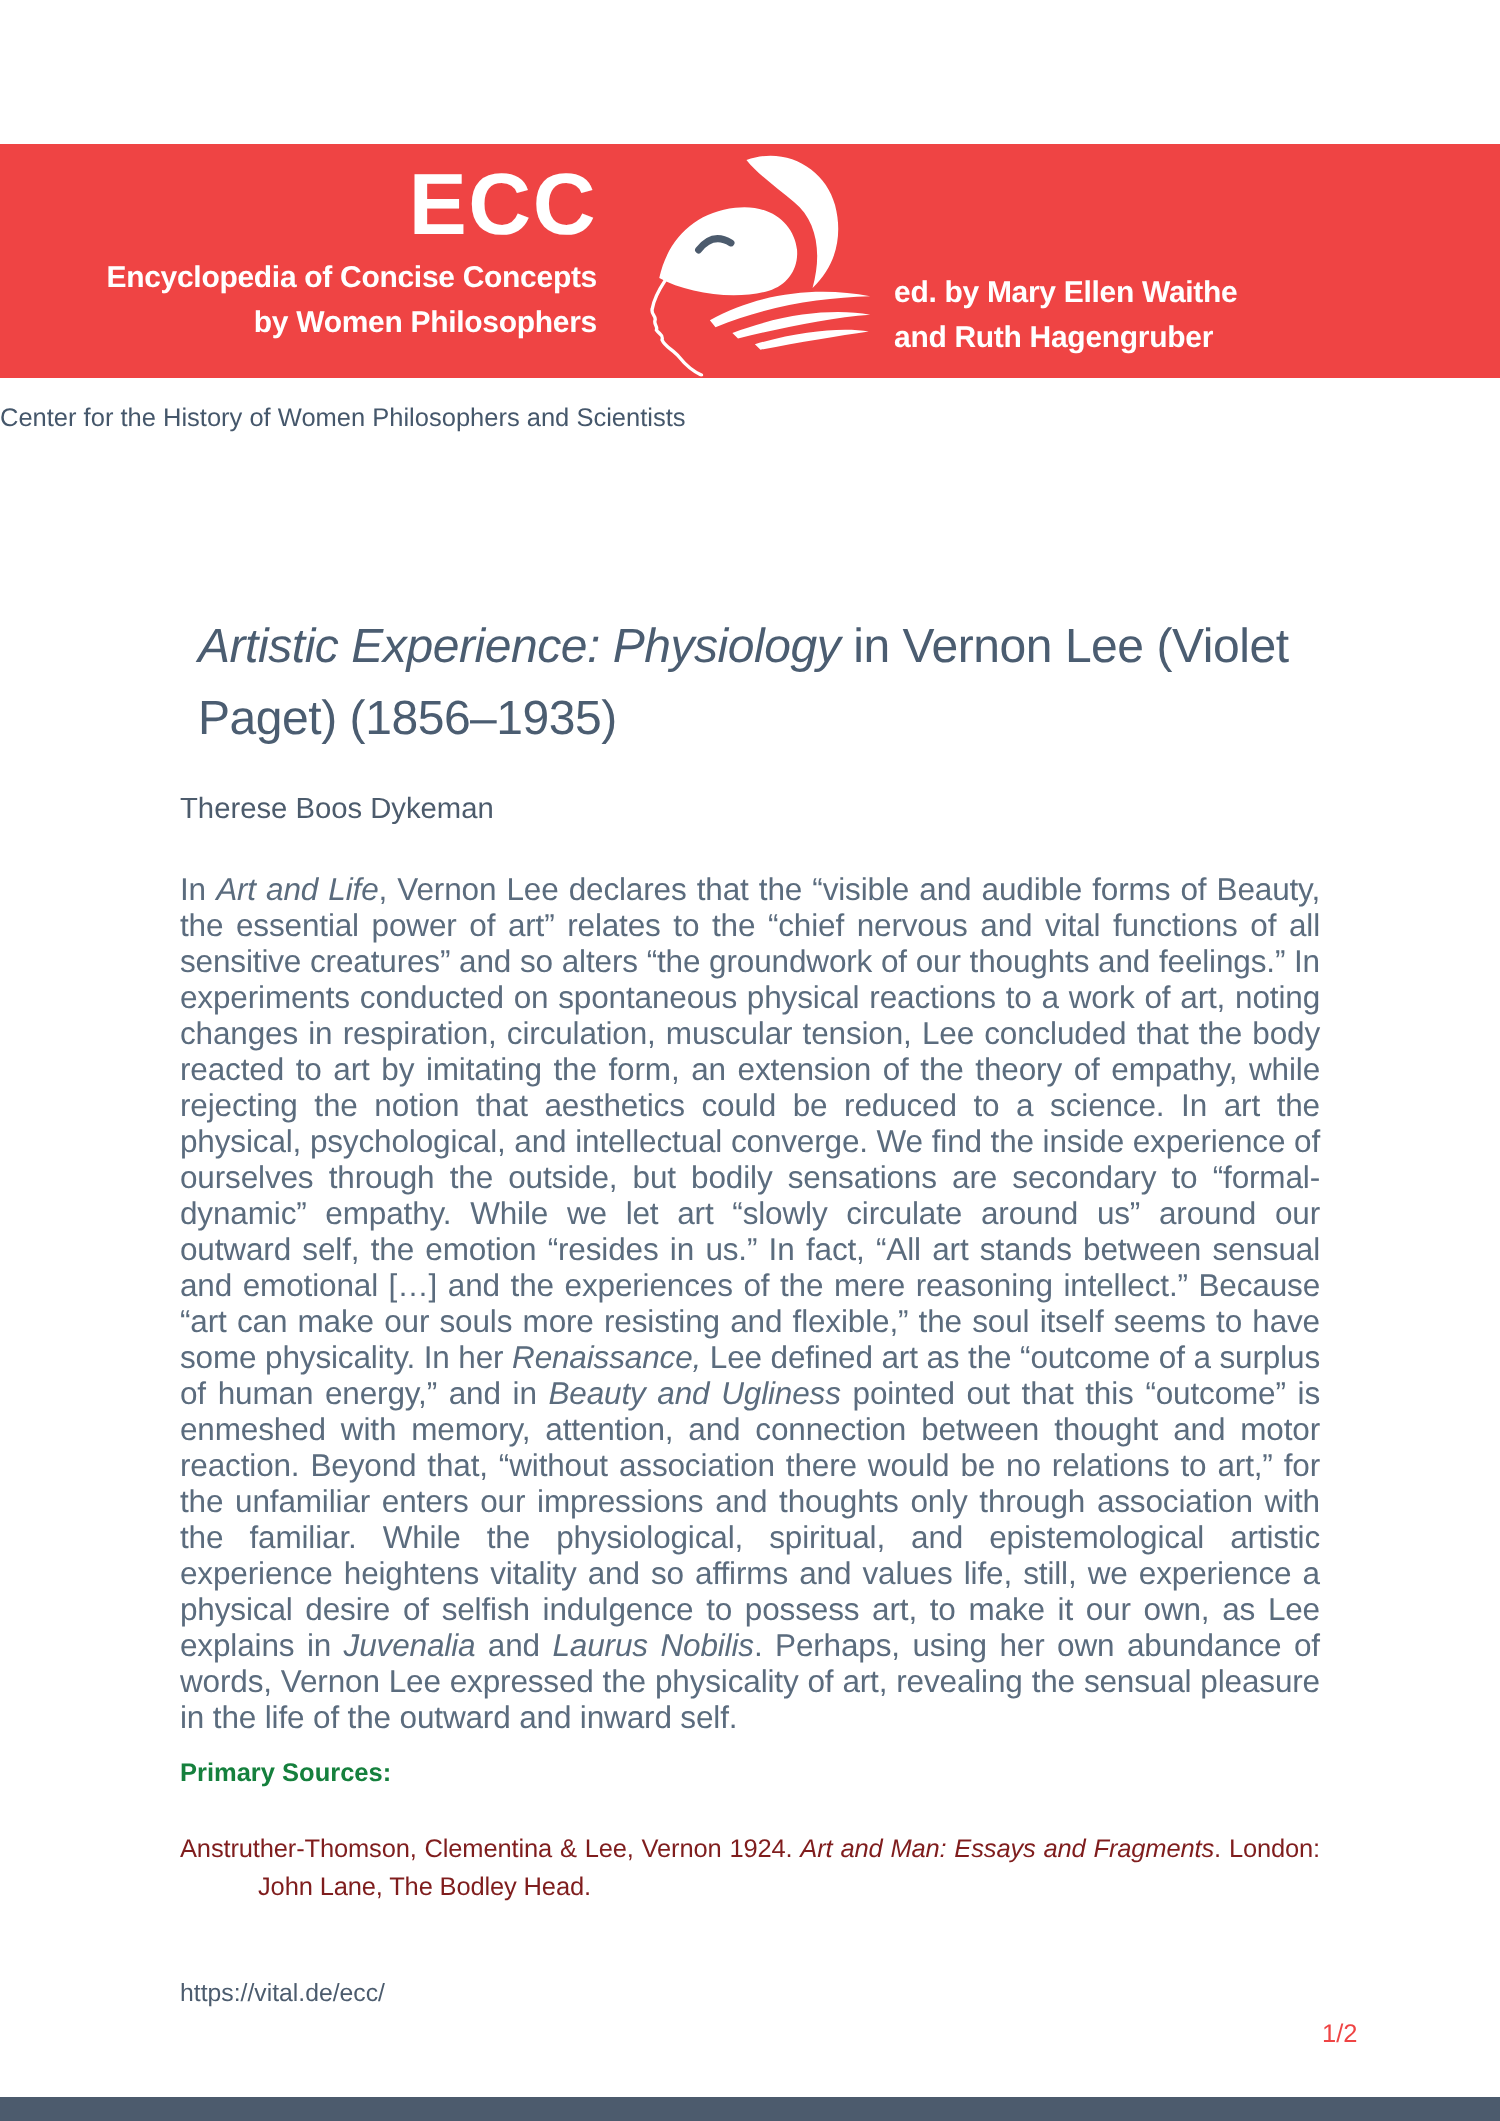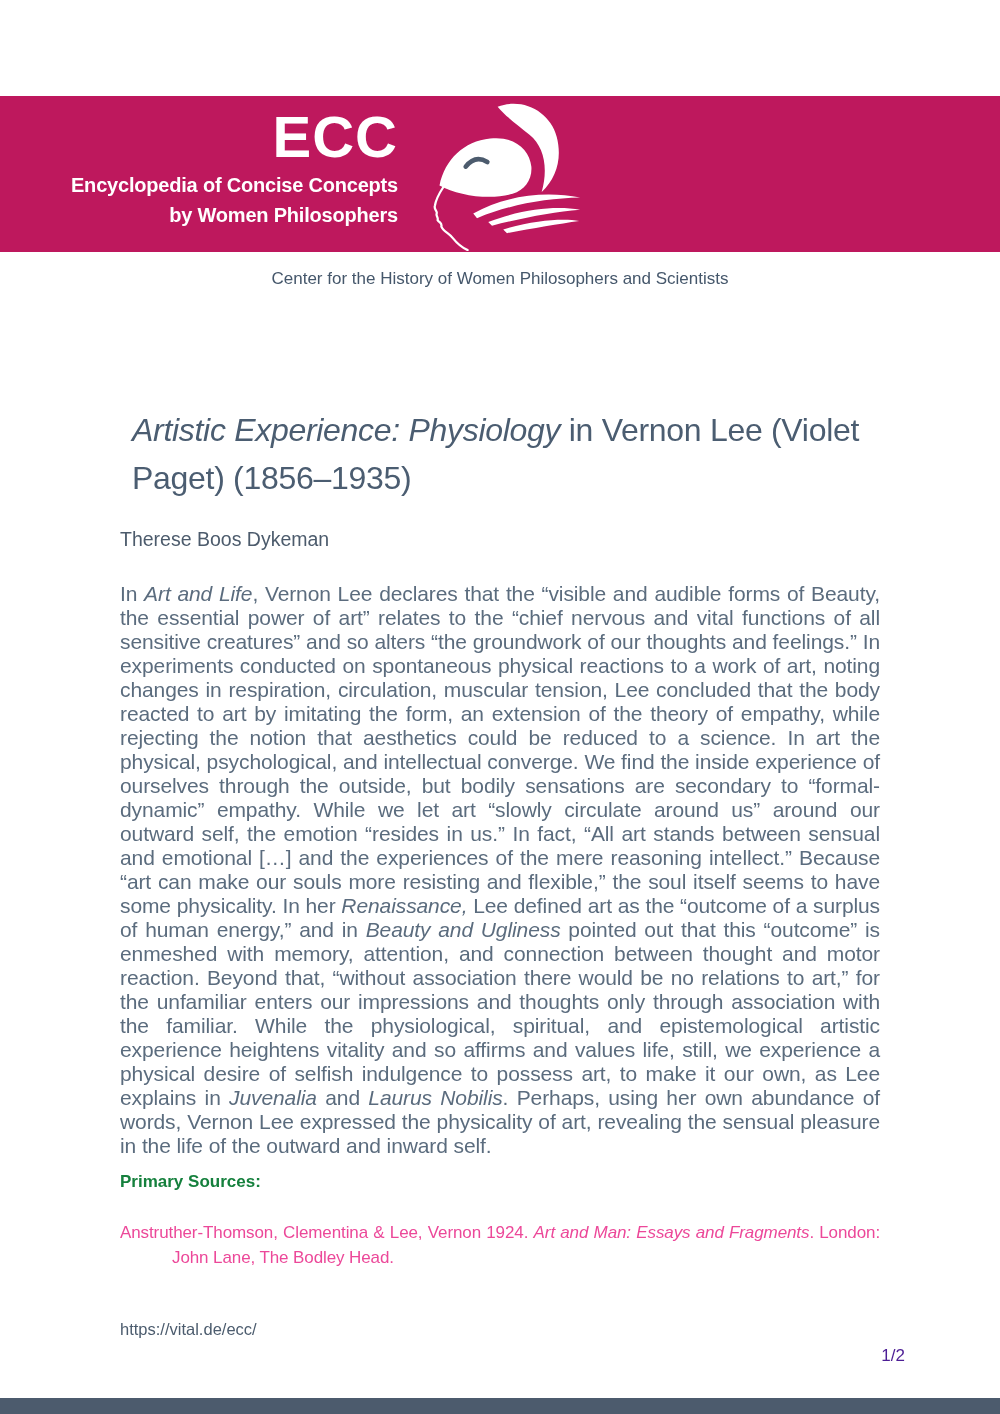--- a/index.html
+++ b/index.html
@@ -4,21 +4,21 @@
 <style>
   html,body{margin:0;padding:0;background:#ffffff;}
   .page{
     position:relative;width:1000px;height:1414px;margin:0 auto;
     background:#ffffff;overflow:hidden;
     font-family:"Liberation Sans",sans-serif;
   }
   
   .band{
     position:absolute;left:0;top:96px;width:1000px;height:156px;
-    background:#be185d;color:#ffffff;
+    background:#ef4444;color:#ffffff;
   }
   .band-left{
     position:absolute;right:602px;top:8px;width:380px;text-align:right;
   }
   .ecc-text{
     font-size:58px;font-weight:700;letter-spacing:1px;line-height:66px;
   }
   .series-line{
     font-size:20px;font-weight:700;line-height:30px;letter-spacing:-0.2px;
   }
@@ -26,21 +26,21 @@
     position:absolute;left:432px;top:5px;width:150px;height:150px;
   }
   .band-right{
     position:absolute;left:596px;top:84px;text-align:left;
   }
   .editors-line{
     font-size:20px;font-weight:700;line-height:30px;letter-spacing:-0.2px;
   }
   
   .affiliation{
-    position:absolute;left:0;top:264px;width:1000px;text-align:center;
+    position:absolute;left:0;top:264px;width:1000px;text-align:left;
     color:#45576b;font-size:17px;line-height:29px;
   }
   
   .title{
     position:absolute;left:120px;top:394px;width:790px;
     color:#4b5d71;font-size:32px;font-weight:400;line-height:48px;
     letter-spacing:-0.3px;
   }
   .author{
     position:absolute;left:120px;top:528px;width:600px;
@@ -50,32 +50,32 @@
     position:absolute;left:120px;top:582px;width:760px;margin:0;
     color:#5b6c7e;font-size:21px;line-height:24px;text-align:justify;
     letter-spacing:-0.1px;
   }
   .ps-heading{
     position:absolute;left:120px;top:1172px;width:400px;
     color:#15803d;font-size:17px;font-weight:700;
   }
   .citation{
     position:absolute;left:120px;top:1220px;width:760px;margin:0;
-    color:#ec4899;font-size:17px;line-height:25px;text-align:justify;
+    color:#7f1d1d;font-size:17px;line-height:25px;text-align:justify;
     padding-left:52px;text-indent:-52px;box-sizing:border-box;
     letter-spacing:-0.1px;
   }
   
   .footer-url{
     position:absolute;left:120px;top:1320px;
     color:#4c5c6e;font-size:16.5px;text-decoration:none;
   }
   .page-number{
     position:absolute;right:95px;top:1346px;
-    color:#4c1d95;font-size:17px;
+    color:#ef4444;font-size:17px;
   }
   .foot-band{
     position:absolute;left:0;bottom:0;width:1000px;height:16px;
     background:#4c5b6d;
   }
   i{font-style:italic;}
 </style>
 </head>
 <body>
 
@@ -98,20 +98,24 @@
         <path d="M36,70 q10,-13 23,-5" stroke="#4c5b6d" stroke-width="5" fill="none" stroke-linecap="round"></path>
 
         <path d="M12,92 C8,98 4,106 3,112 C2,116 6,117 5,120 C4,123 7,124 6,127 C8,130 11,130 10,134 C12,139 18,141 22,146 C26,151 31,156 38,159" stroke="#ffffff" stroke-width="2.4" fill="none" stroke-linecap="round"></path>
 
         <path fill="#ffffff" d="M44,120 C80,100 122,96 158,103 C122,104 84,110 48,125 Z"></path>
         <path fill="#ffffff" d="M60,129 C100,114 134,112 158,116 C130,118 96,125 64,133 Z"></path>
         <path fill="#ffffff" d="M76,137 C110,127 140,125 157,128 C136,131 106,136 80,141 Z"></path>
       </svg>
     </div>
 
+    <div class="band-right">
+      <div class="editors-line">ed. by Mary Ellen Waithe</div>
+      <div class="editors-line">and Ruth Hagengruber</div>
+    </div>
   </header>
 
   <div class="affiliation">
     <div>Center for the History of Women Philosophers and Scientists</div>
   </div>
 
   <h1 class="title" style="margin:12px;font-weight:400;"><i>Artistic Experience: Physiology</i><span> in Vernon Lee (Violet Paget) (1856–1935)</span></h1>
 
   <div class="author">Therese Boos Dykeman</div>
 

